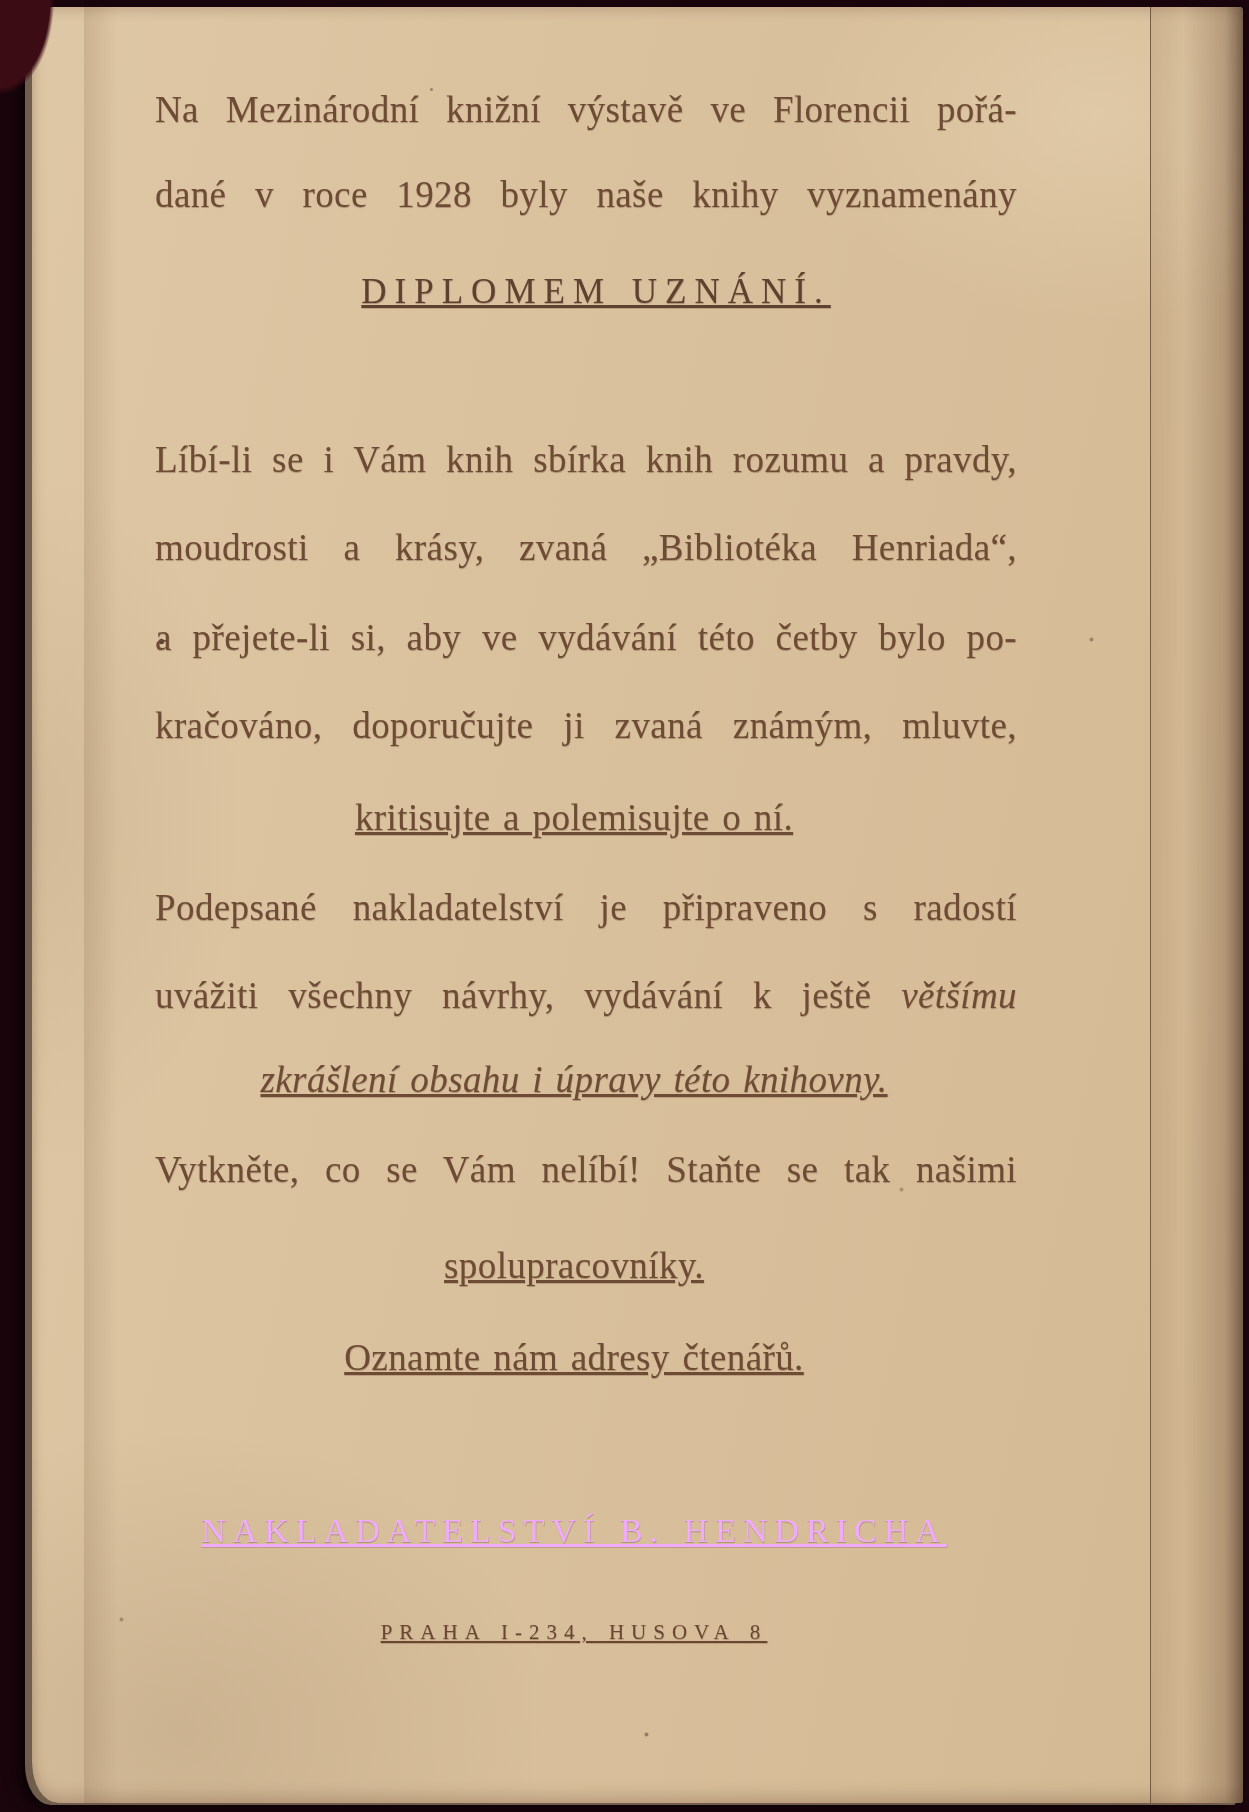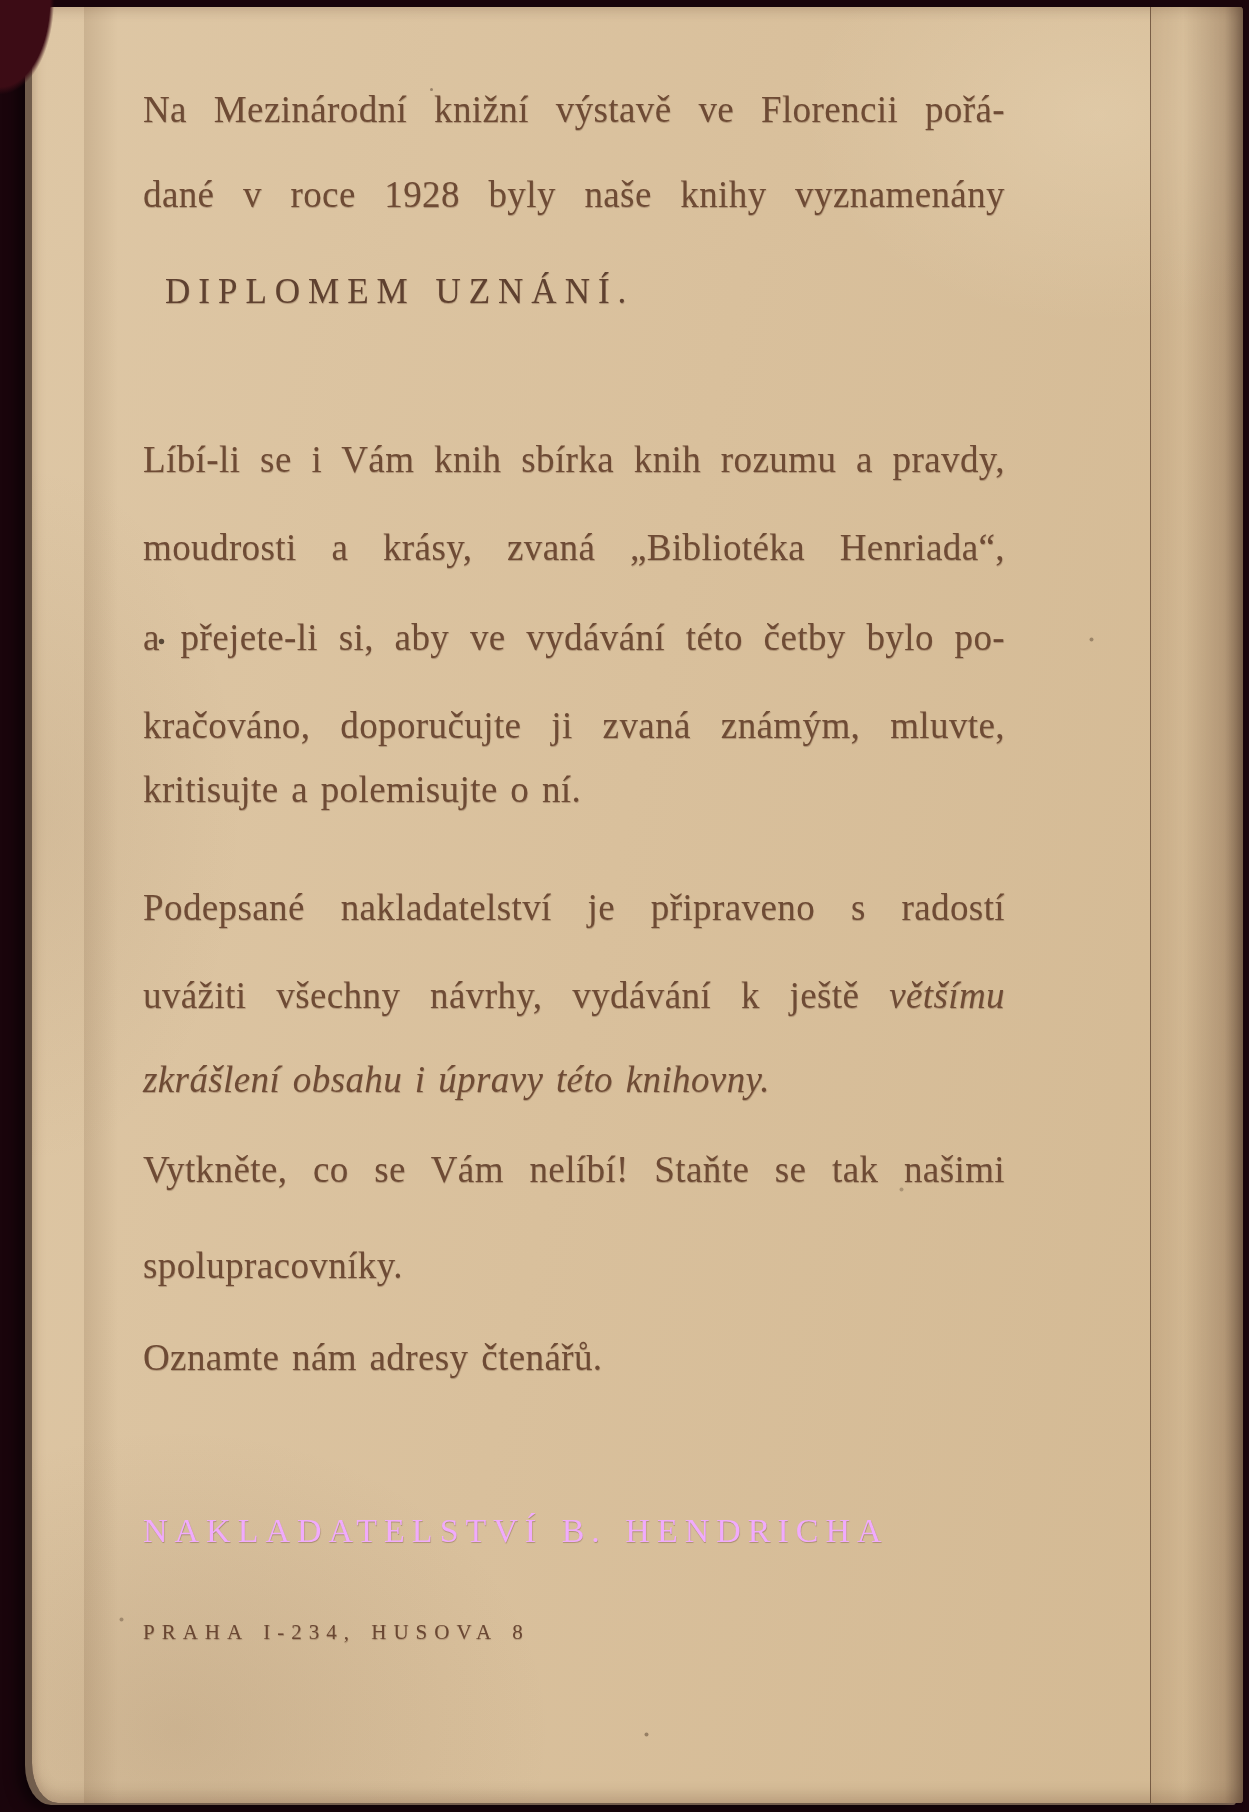--- a/index.html
+++ b/index.html
@@ -58,22 +58,22 @@
 
   .line{
     position:absolute;left:143px;width:862px;
     font-size:37px;
     color:#6e4b35;
     letter-spacing:0.4px;
     word-spacing:3px;
     white-space:normal;
     text-shadow:0.4px 0.7px 0.7px rgba(95,62,42,0.35);
   }
-  .just{text-align:justify;text-align-last:justify;}
-  .center{}
+  .just{text-align:justify;text-align-last:justify;margin-left:12px;}
+  .center{text-align:center;text-decoration:underline;}
   .it{font-style:italic;}
   .heading{
     font-size:35px;letter-spacing:8px;color:#5f4130;
     transform:translateX(22px);
   }
   .publisher{
     font-size:34px;letter-spacing:7px;color:#f0abfc;white-space:nowrap;
   }
   .address{
     font-size:21px;letter-spacing:7px;color:#6a4733;white-space:nowrap;
@@ -91,21 +91,21 @@
 
 <div class="line just" style="top:88px">Na Mezinárodní knižní výstavě ve Florencii pořá-</div>
 <div class="line just" style="top:173px">dané v roce 1928 byly naše knihy vyznamenány</div>
 
 <div class="line center heading" style="top:272px">DIPLOMEM UZNÁNÍ.</div>
 
 <div class="line just" style="top:438px">Líbí-li se i Vám knih sbírka knih rozumu a pravdy,</div>
 <div class="line just" style="top:526px">moudrosti a krásy, zvaná „Bibliotéka Henriada“,</div>
 <div class="line just" style="top:616px">a přejete-li si, aby ve vydávání této četby bylo po-</div>
 <div class="line just" style="top:704px">kračováno, doporučujte ji zvaná známým, mluvte,</div>
-<div class="line center" style="top:768px">kritisujte a polemisujte o ní.</div>
+<div class="line center" style="top:796px">kritisujte a polemisujte o ní.</div>
 
 <div class="line just" style="top:886px">Podepsané nakladatelství je připraveno s radostí</div>
 <div class="line just" style="top:974px"><span>uvážiti všechny návrhy, vydávání k ještě</span> <span class="it">většímu</span></div>
 <div class="line center it" style="top:1058px">zkrášlení obsahu i úpravy této knihovny.</div>
 
 <div class="line just" style="top:1148px">Vytkněte, co se Vám nelíbí! Staňte se tak našimi</div>
 <div class="line center" style="top:1244px">spolupracovníky.</div>
 
 <div class="line center" style="top:1336px">Oznamte nám adresy čtenářů.</div>
 

